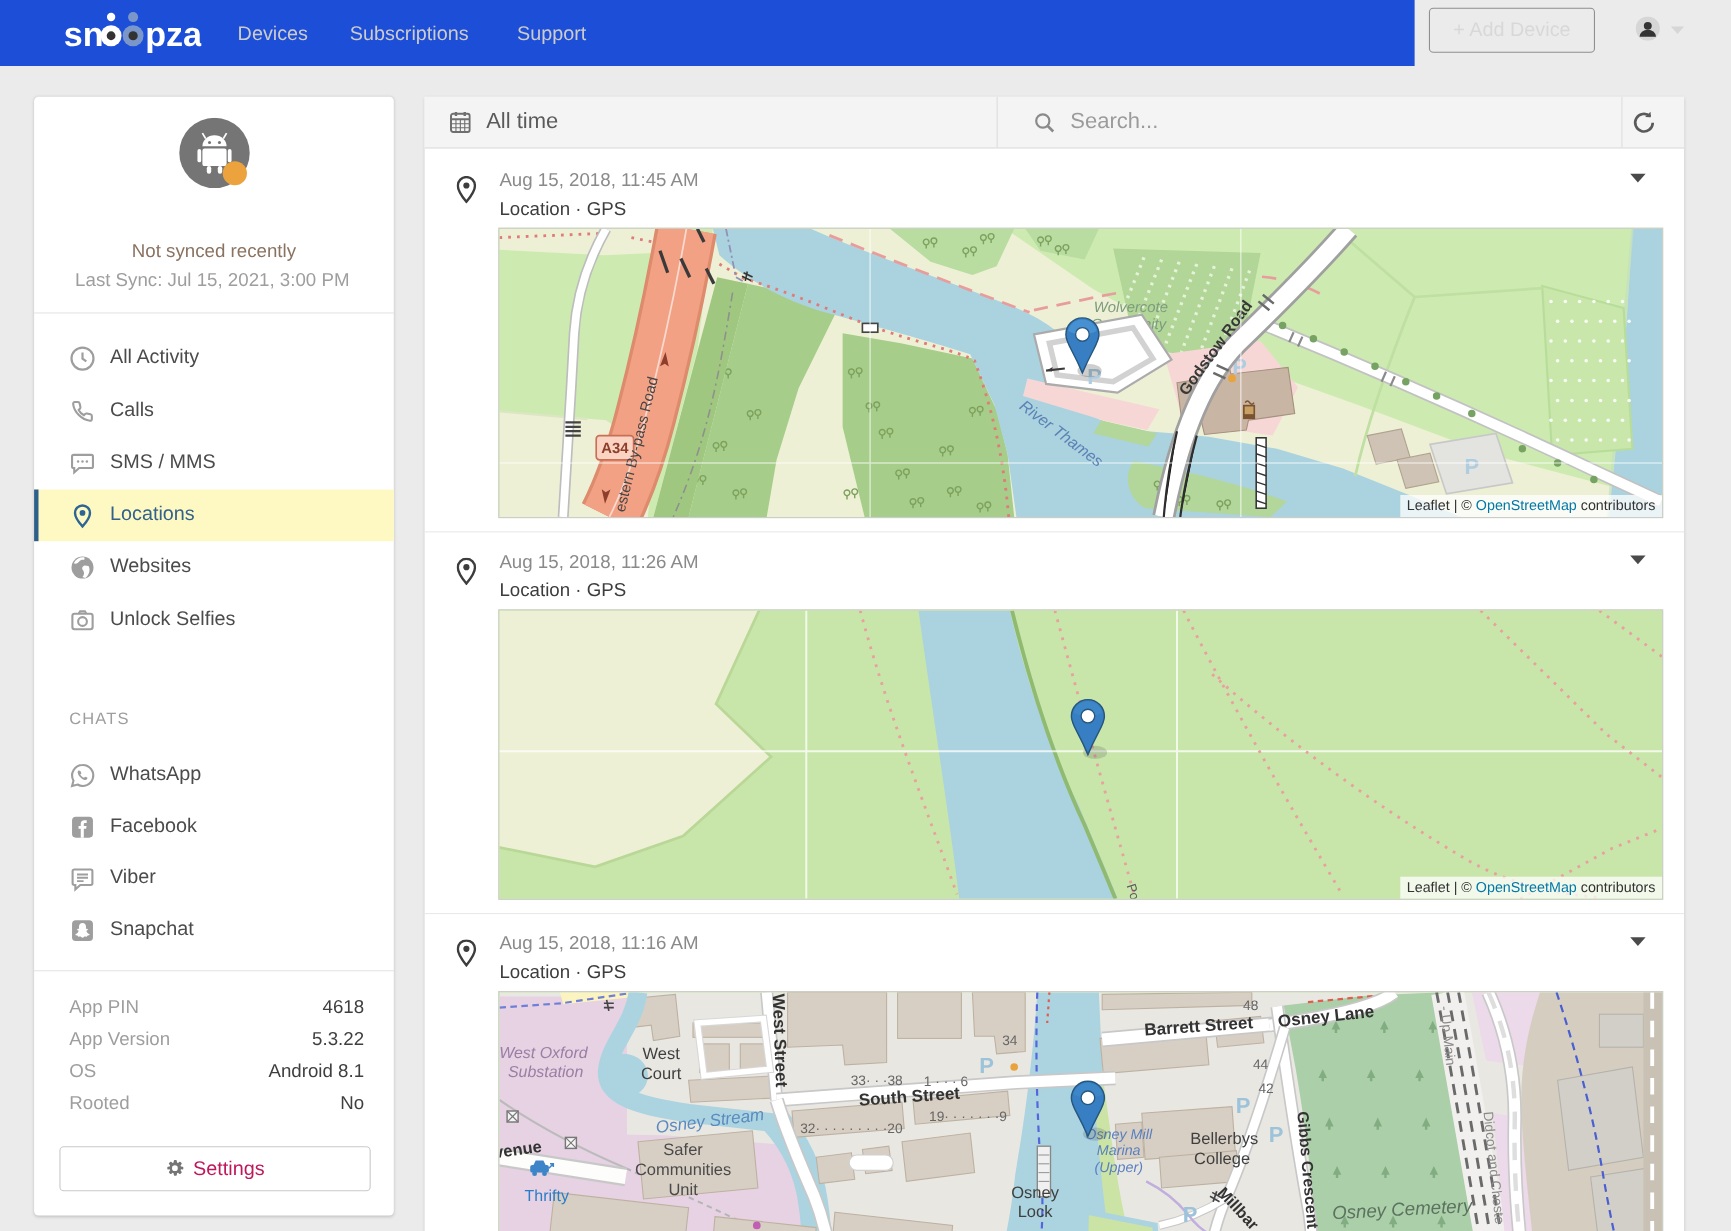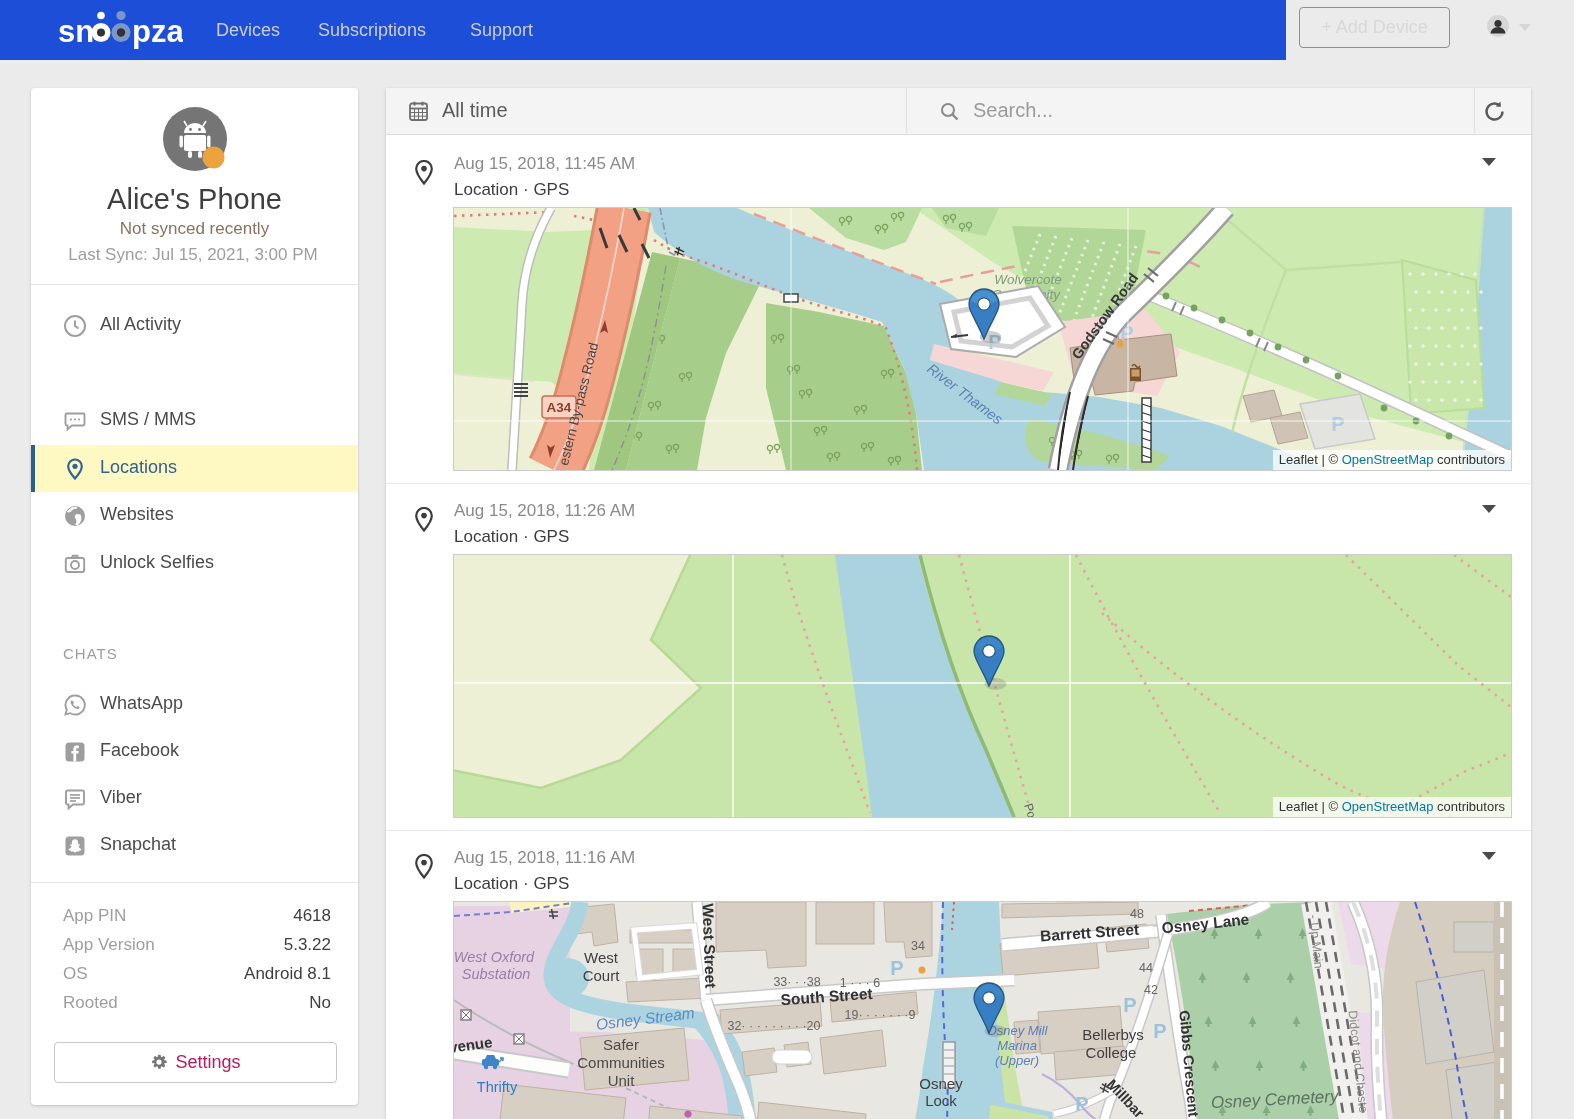--- a/index.html
+++ b/index.html
@@ -64,31 +64,36 @@
       <circle cx="28.5" cy="22.5" r="1.4" fill="#757575"></circle>
       <circle cx="37.5" cy="22.5" r="1.4" fill="#757575"></circle>
       <rect x="22" y="28" width="22" height="16" rx="2"></rect>
       <rect x="17.5" y="28.5" width="3.4" height="12" rx="1.7"></rect>
       <rect x="45.1" y="28.5" width="3.4" height="12" rx="1.7"></rect>
       <rect x="26" y="44" width="4" height="7" rx="2"></rect>
       <rect x="36" y="44" width="4" height="7" rx="2"></rect>
     </g>
     <circle cx="51.5" cy="50.5" r="11" fill="#eda33d"></circle>
   </svg>
-  <div style="position:absolute;left:0;top:95px;width:327px;text-align:center;font-size:29px;color:#3f3f3f">Alice's Phone</div>
   <div style="position:absolute;left:0;top:131px;width:327px;text-align:center;font-size:17px;color:#8a7260">Not synced recently</div>
   <div style="position:absolute;left:0;top:157px;width:324px;text-align:center;font-size:17px;color:#9e9e9e">Last Sync: Jul 15, 2021, 3:00 PM</div>
   <div style="position:absolute;left:0;top:196px;width:327px;height:1px;background:#e4e4e4"></div>
 
   <div class="mitem" style="top:214px">
 <svg class="micon" viewBox="0 0 24 24">
         <circle cx="12" cy="12" r="10" fill="none" stroke="#9e9e9e" stroke-width="2"></circle>
         <path d="M12 6.5 V12 L15.5 14.5" fill="none" stroke="#9e9e9e" stroke-width="2"></path>
       </svg>
 <div class="mtext">All Activity</div>
+    </div>
+<div class="mitem" style="top:262px">
+<svg class="micon" viewBox="0 0 24 24">
+        <path d="M5 3.5 C4 3.5 3.4 4.2 3.5 5.2 C4.2 12.6 11.4 19.8 18.8 20.5 C19.8 20.6 20.5 20 20.5 19 V16.2 C20.5 15.4 20 14.8 19.2 14.6 L16 13.9 C15.4 13.8 14.8 14 14.4 14.4 L13.3 15.5 C11 14.3 9.7 13 8.5 10.7 L9.6 9.6 C10 9.2 10.2 8.6 10.1 8 L9.4 4.8 C9.2 4 8.6 3.5 7.8 3.5 Z" fill="none" stroke="#9e9e9e" stroke-width="1.9"></path>
+      </svg>
+<div class="mtext">Calls</div>
     </div>
 <div class="mitem" style="top:309px">
 <svg class="micon" viewBox="0 0 24 24">
         <path d="M4 4.5 H20 a1.5 1.5 0 0 1 1.5 1.5 V15 a1.5 1.5 0 0 1 -1.5 1.5 H9 L4.5 20.5 V16.5 H4 a1.5 1.5 0 0 1 -1.5 -1.5 V6 a1.5 1.5 0 0 1 1.5 -1.5 Z" fill="none" stroke="#9e9e9e" stroke-width="1.9"></path>
         <circle cx="8" cy="10.5" r="1.1" fill="#9e9e9e"></circle>
         <circle cx="12" cy="10.5" r="1.1" fill="#9e9e9e"></circle>
         <circle cx="16" cy="10.5" r="1.1" fill="#9e9e9e"></circle>
       </svg>
 <div class="mtext">SMS / MMS</div>
     </div>

